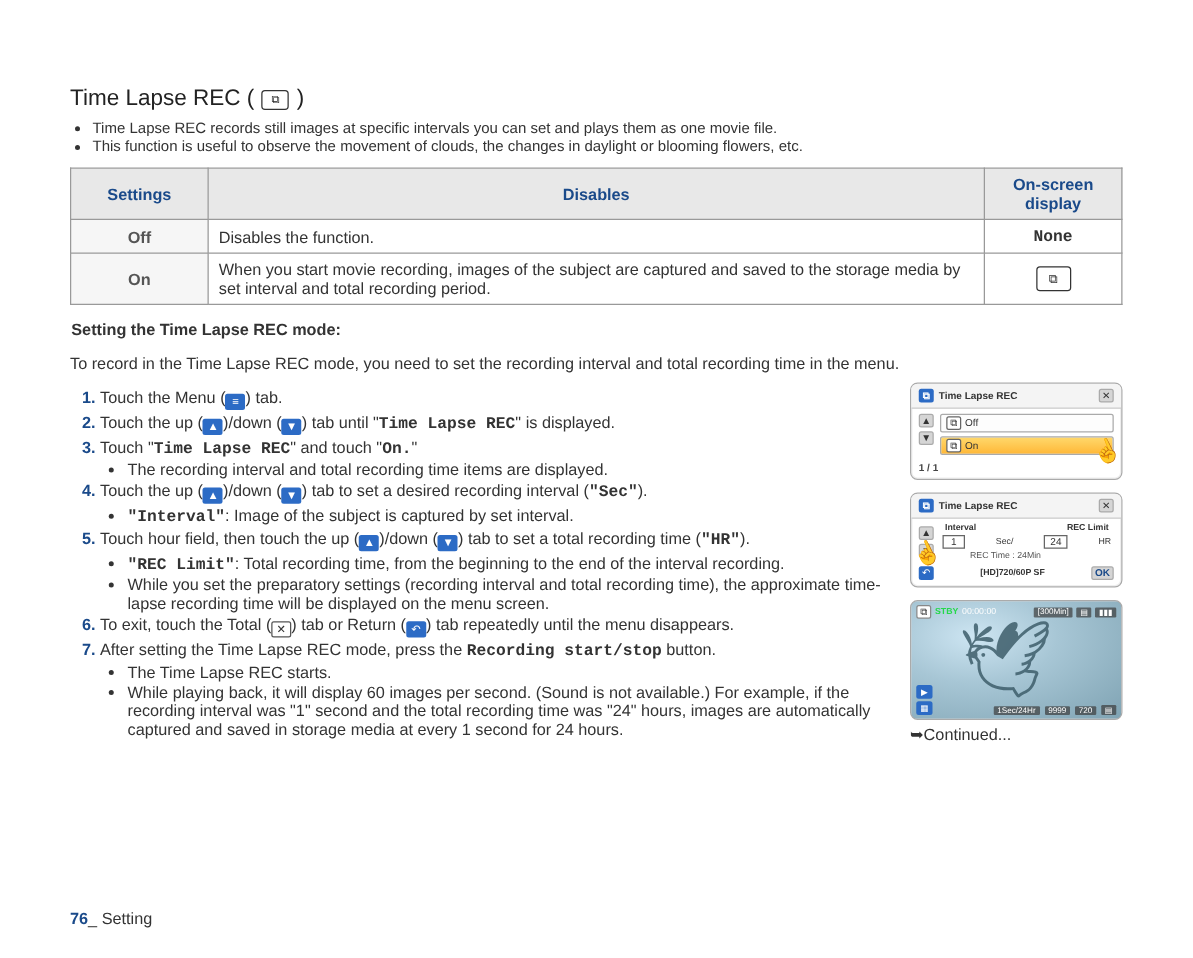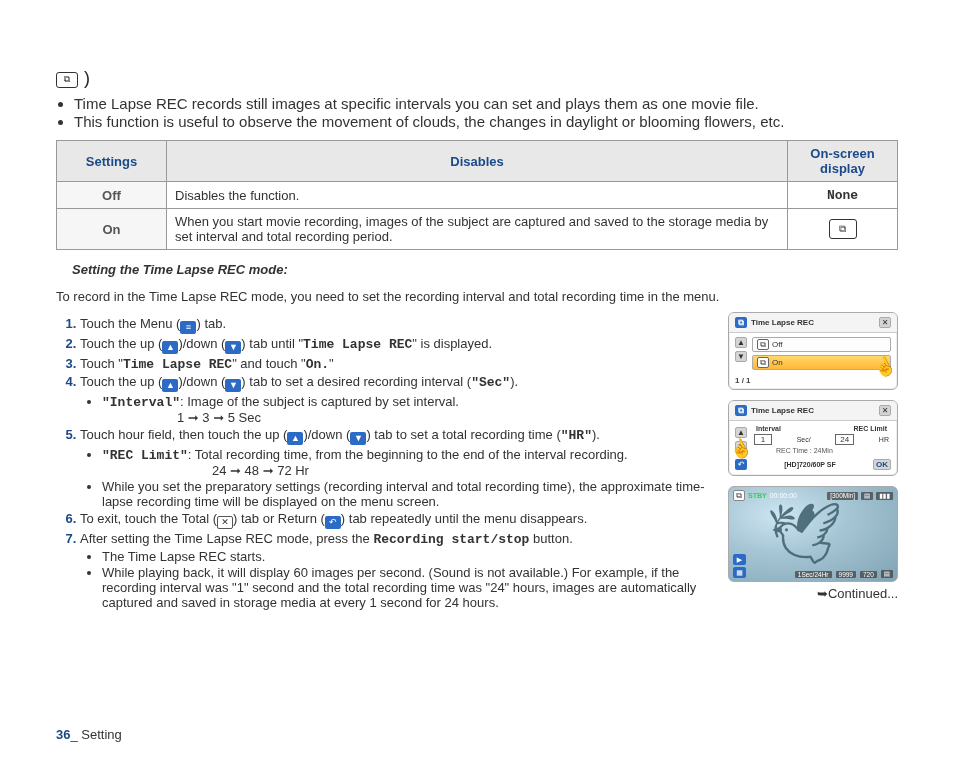--- a/index.html
+++ b/index.html
@@ -20,21 +20,21 @@
     color: #222;
     margin: 0 0 6px 0;
     display: flex;
     align-items: center;
     gap: 6px;
   }
   .intro-list {
     margin: 0 0 10px 0;
     padding-left: 18px;
   }
-  .intro-list li { margin: 1px 0; font-size: 15px; }
+  .intro-list li { margin: 1px 0; font-size: 12px; }
   table.settings {
     border-collapse: collapse;
     width: 100%;
     margin: 6px 0 12px 0;
     font-size: 13px;
     border-radius: 26px;
   }
   table.settings th, table.settings td {
     border: 1px solid #999;
     padding: 5px 8px;
@@ -46,21 +46,21 @@
     font-weight: bold;
   }
   table.settings td:first-child {
     width: 110px;
     font-weight: bold;
     color: #555;
     background: #f6f6f6;
   }
   table.settings td.contents { text-align: left; width: auto; }
   table.settings td.display { width: 110px; }
-  .subtitle { font-weight: bold; margin: 10px 0 2px 16px; font-style: italic; }
+  .subtitle { font-weight: bold; margin: 10px 0 2px 1px; }
   .paragraph { margin: 12px 0 8px 0; }
   .two-col { display: flex; gap: 10px; align-items: flex-start; }
   .left-col { flex: 1; min-width: 0; }
   .right-col { width: 170px; flex-shrink: 0; }
 
   ol.steps { margin: 4px 0 0 0; padding-left: 24px; }
   ol.steps > li { margin: 2px 0; }
   ol.steps > li::marker { color: #1a4a8a; font-weight: bold; }
   ol.steps ul { list-style: disc; padding-left: 22px; margin: 2px 0; }
   ol.steps ul li { margin: 1px 0; }
@@ -161,29 +161,30 @@
   .playback-bottom { position:absolute; bottom:3px; left:4px; right:4px; display:flex; justify-content:space-between; align-items:flex-end; }
   .bottom-left-icons{ display:flex; flex-direction:column; gap:2px; }
   .play-btn { width:13px; height:11px; background:#2c6bc5; border-radius:2px; display:flex; align-items:center; justify-content:center; color:#fff; font-size:7px;}
   .silhouette {
     position:absolute;
     left:45%; top:50%;
     transform:translate(-50%,-50%);
     color:#3e5e6b; font-size:60px; line-height:1;
     opacity:0.85;
   }
-  .continued { text-align:right; margin-top:4px; font-size:13px; }
+  .continued { margin-top:4px; font-size:13px; }
 
   .page-footer { position:absolute; bottom:24px; left:56px; font-size:13px; }
   .page-num { color:#1a4a8a; font-weight:bold; }
 </style>
 </head>
 <body>
 
 <h2 class="section-title">
+  <span>Time Lapse REC (</span>
   <span class="icon-title-cam">⧉</span>
   <span>)</span>
 </h2>
 
 <ul class="intro-list">
   <li>Time Lapse REC records still images at specific intervals you can set and plays them as one movie file.</li>
   <li>This function is useful to observe the movement of clouds, the changes in daylight or blooming flowers, etc.</li>
 </ul>
 
 <table class="settings">
@@ -213,33 +214,36 @@
   <div class="left-col">
     <ol class="steps">
       <li>
         <span>Touch the Menu (</span><span class="icon-inline icon-blue-fill">≡</span><span>) tab.</span>
       </li>
       <li>
         <span>Touch the up (</span><span class="icon-inline icon-blue-fill">▲</span><span>)/down (</span><span class="icon-inline icon-blue-fill">▼</span><span>) tab until "</span><span class="bold">Time Lapse REC</span><span>" is displayed.</span>
       </li>
       <li>
         <span>Touch "</span><span class="bold">Time Lapse REC</span><span>" and touch "</span><span class="bold">On.</span><span>"</span>
+        <ul>
+            <li>The recording interval and total recording time items are displayed.</li>
+          </ul>
       </li>
       <li>
         <span>Touch the up (</span><span class="icon-inline icon-blue-fill">▲</span><span>)/down (</span><span class="icon-inline icon-blue-fill">▼</span><span>) tab to set a desired recording interval (</span><span class="bold">"Sec"</span><span>).</span>
         <ul>
           <li><span class="bold">"Interval"</span><span>: Image of the subject is captured by set interval.</span>
-          <span class="indent">1 ➞ 3 ➞ 5 Sec</span></li>
+          </li>
         </ul>
       </li>
       <li>
         <span>Touch hour field, then touch the up (</span><span class="icon-inline icon-blue-fill">▲</span><span>)/down (</span><span class="icon-inline icon-blue-fill">▼</span><span>) tab to set a total recording time (</span><span class="bold">"HR"</span><span>).</span>
         <ul>
           <li><span class="bold">"REC Limit"</span><span>: Total recording time, from the beginning to the end of the interval recording.</span>
-          <span class="indent2">24 ➞ 48 ➞ 72 Hr</span></li>
+          </li>
           <li>While you set the preparatory settings (recording interval and total recording time), the approximate time-lapse recording time will be displayed on the menu screen.</li>
         </ul>
       </li>
       <li>
         <span>To exit, touch the Total (</span><span class="icon-inline icon-outline">✕</span><span>) tab or Return (</span><span class="icon-inline icon-return">↶</span><span>) tab repeatedly until the menu disappears.</span>
       </li>
       <li>
         <span>After setting the Time Lapse REC mode, press the </span><span class="bold">Recording start/stop</span><span> button.</span>
         <ul>
           <li>The Time Lapse REC starts.</li>
@@ -340,14 +344,14 @@
           <span class="tiny-pill">▤</span>
         </span>
       </div>
     </div>
 
     <div class="continued">➥Continued...</div>
   </div>
 </div>
 
 <div class="page-footer">
-  <span class="page-num">36</span><span>_ </span><span>Setting</span>
+  <span class="page-num">76</span><span>_ </span><span>Setting</span>
 </div>
 
 </body></html>

